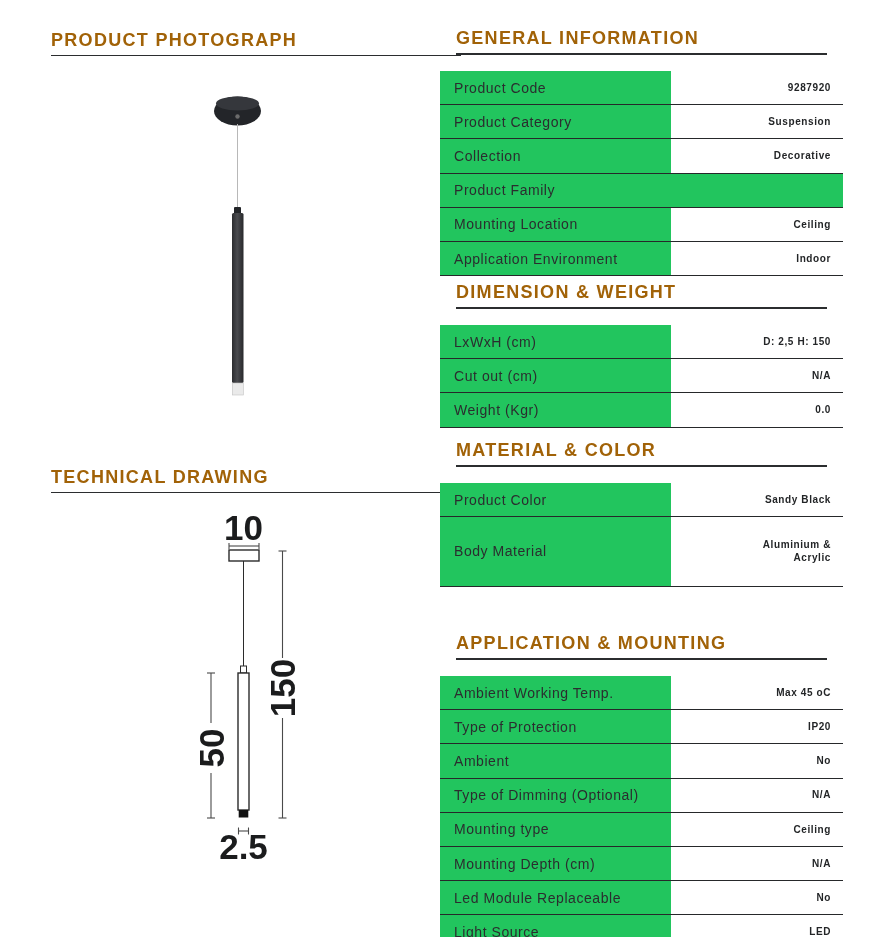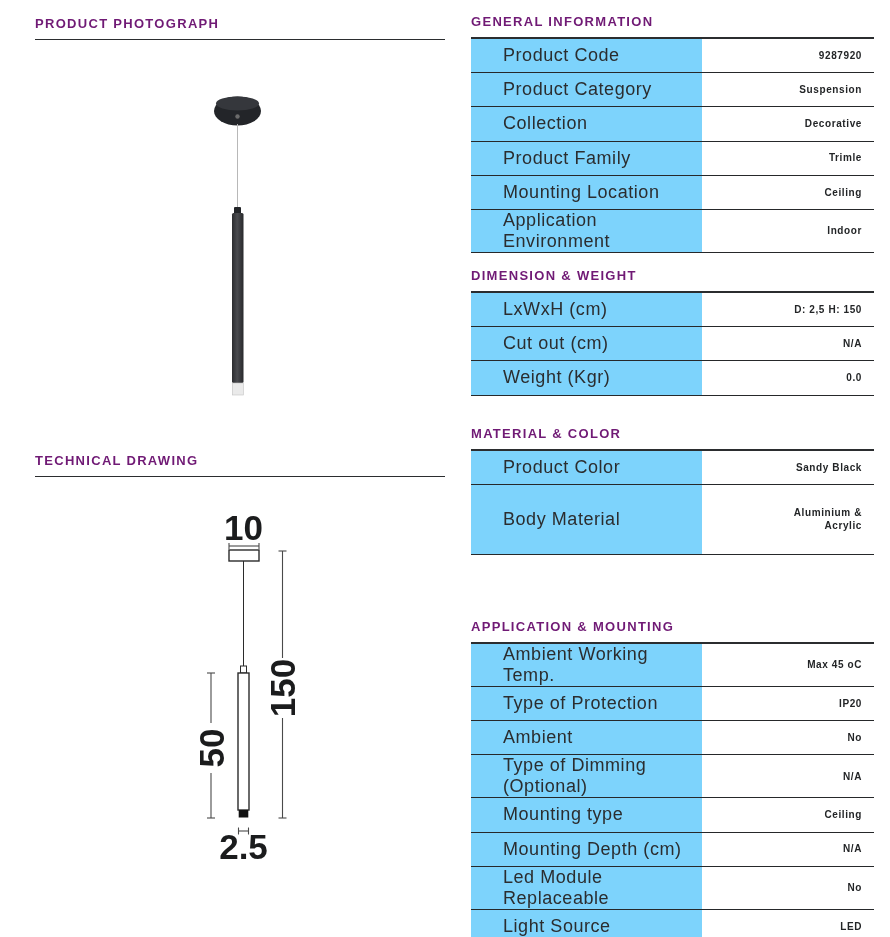--- a/index.html
+++ b/index.html
@@ -5,47 +5,47 @@
   html,body { margin:0; padding:0; }
   body {
     width:890px; height:937px; background:#ffffff;
     font-family:"Liberation Sans", sans-serif;
     color:#26282a; position:relative; overflow:hidden;
   }
   .page { position:absolute; inset:0; }
 
   
   .sec-title {
-    margin:0; font-size:13px; font-weight:700; letter-spacing:1.3px;
-    line-height:16px; color:#701a75;
+    margin:16px; font-size:18px; font-weight:700; letter-spacing:1.3px;
+    line-height:16px; color:#a16207;
     padding-bottom:7px; border-bottom:2px solid #2b2d2f;
   }
   .left-title { position:absolute; left:35px; width:410px; border-bottom-width:1.5px; }
   #photo-title   { top:16px; }
   #drawing-title { top:453px; }
 
   
   #photo-svg   { position:absolute; left:150px; top:90px; }
   #drawing-svg { position:absolute; left:140px; top:495px; }
   .dim-num { font-family:"Liberation Sans", sans-serif; font-weight:700; font-size:35px; fill:#1b1c1d; }
 
   
-  #spec-tables { position:absolute; left:471px; top:0; width:403px; height:843px;text-decoration:underline; }
+  #spec-tables { position:absolute; left:440px; top:0; width:403px; height:843px;text-decoration:underline; }
   .spec-section { position:absolute; left:0; width:403px; }
   .spec-table { width:100%; }
   .spec-row {
     display:flex; align-items:stretch;
     border-bottom:1.4px solid #26282a;
     min-height:33.2px;
   }
   .cell-label {
-    flex:1; background:#7dd3fc;
+    flex:1; background:#22c55e;
     display:flex; align-items:center;
-    padding-left:32px;
-    font-size:18px; letter-spacing:0.55px; color:#2b2d2f;
+    padding-left:14px;
+    font-size:14px; letter-spacing:0.55px; color:#2b2d2f;
   }
   .cell-value {
     width:172px; box-sizing:border-box;
     display:flex; align-items:center; justify-content:flex-end;
     padding-right:12px; text-align:right;
     font-size:10px; font-weight:700; letter-spacing:0.6px; color:#232527;
     line-height:1.35;
   }
   .spec-row.tall { min-height:68.6px; }
   .spec-row.tall .cell-value { padding-left:56px; }
@@ -130,21 +130,20 @@
           <div class="spec-row">
             <div class="cell-label">Product Category</div>
             <div class="cell-value">Suspension</div>
           </div>
           <div class="spec-row">
             <div class="cell-label">Collection</div>
             <div class="cell-value">Decorative</div>
           </div>
           <div class="spec-row">
             <div class="cell-label">Product Family</div>
-            <div class="cell-value">Trimle</div>
           </div>
           <div class="spec-row">
             <div class="cell-label">Mounting Location</div>
             <div class="cell-value">Ceiling</div>
           </div>
           <div class="spec-row">
             <div class="cell-label">Application Environment</div>
             <div class="cell-value">Indoor</div>
           </div>
         </div>

